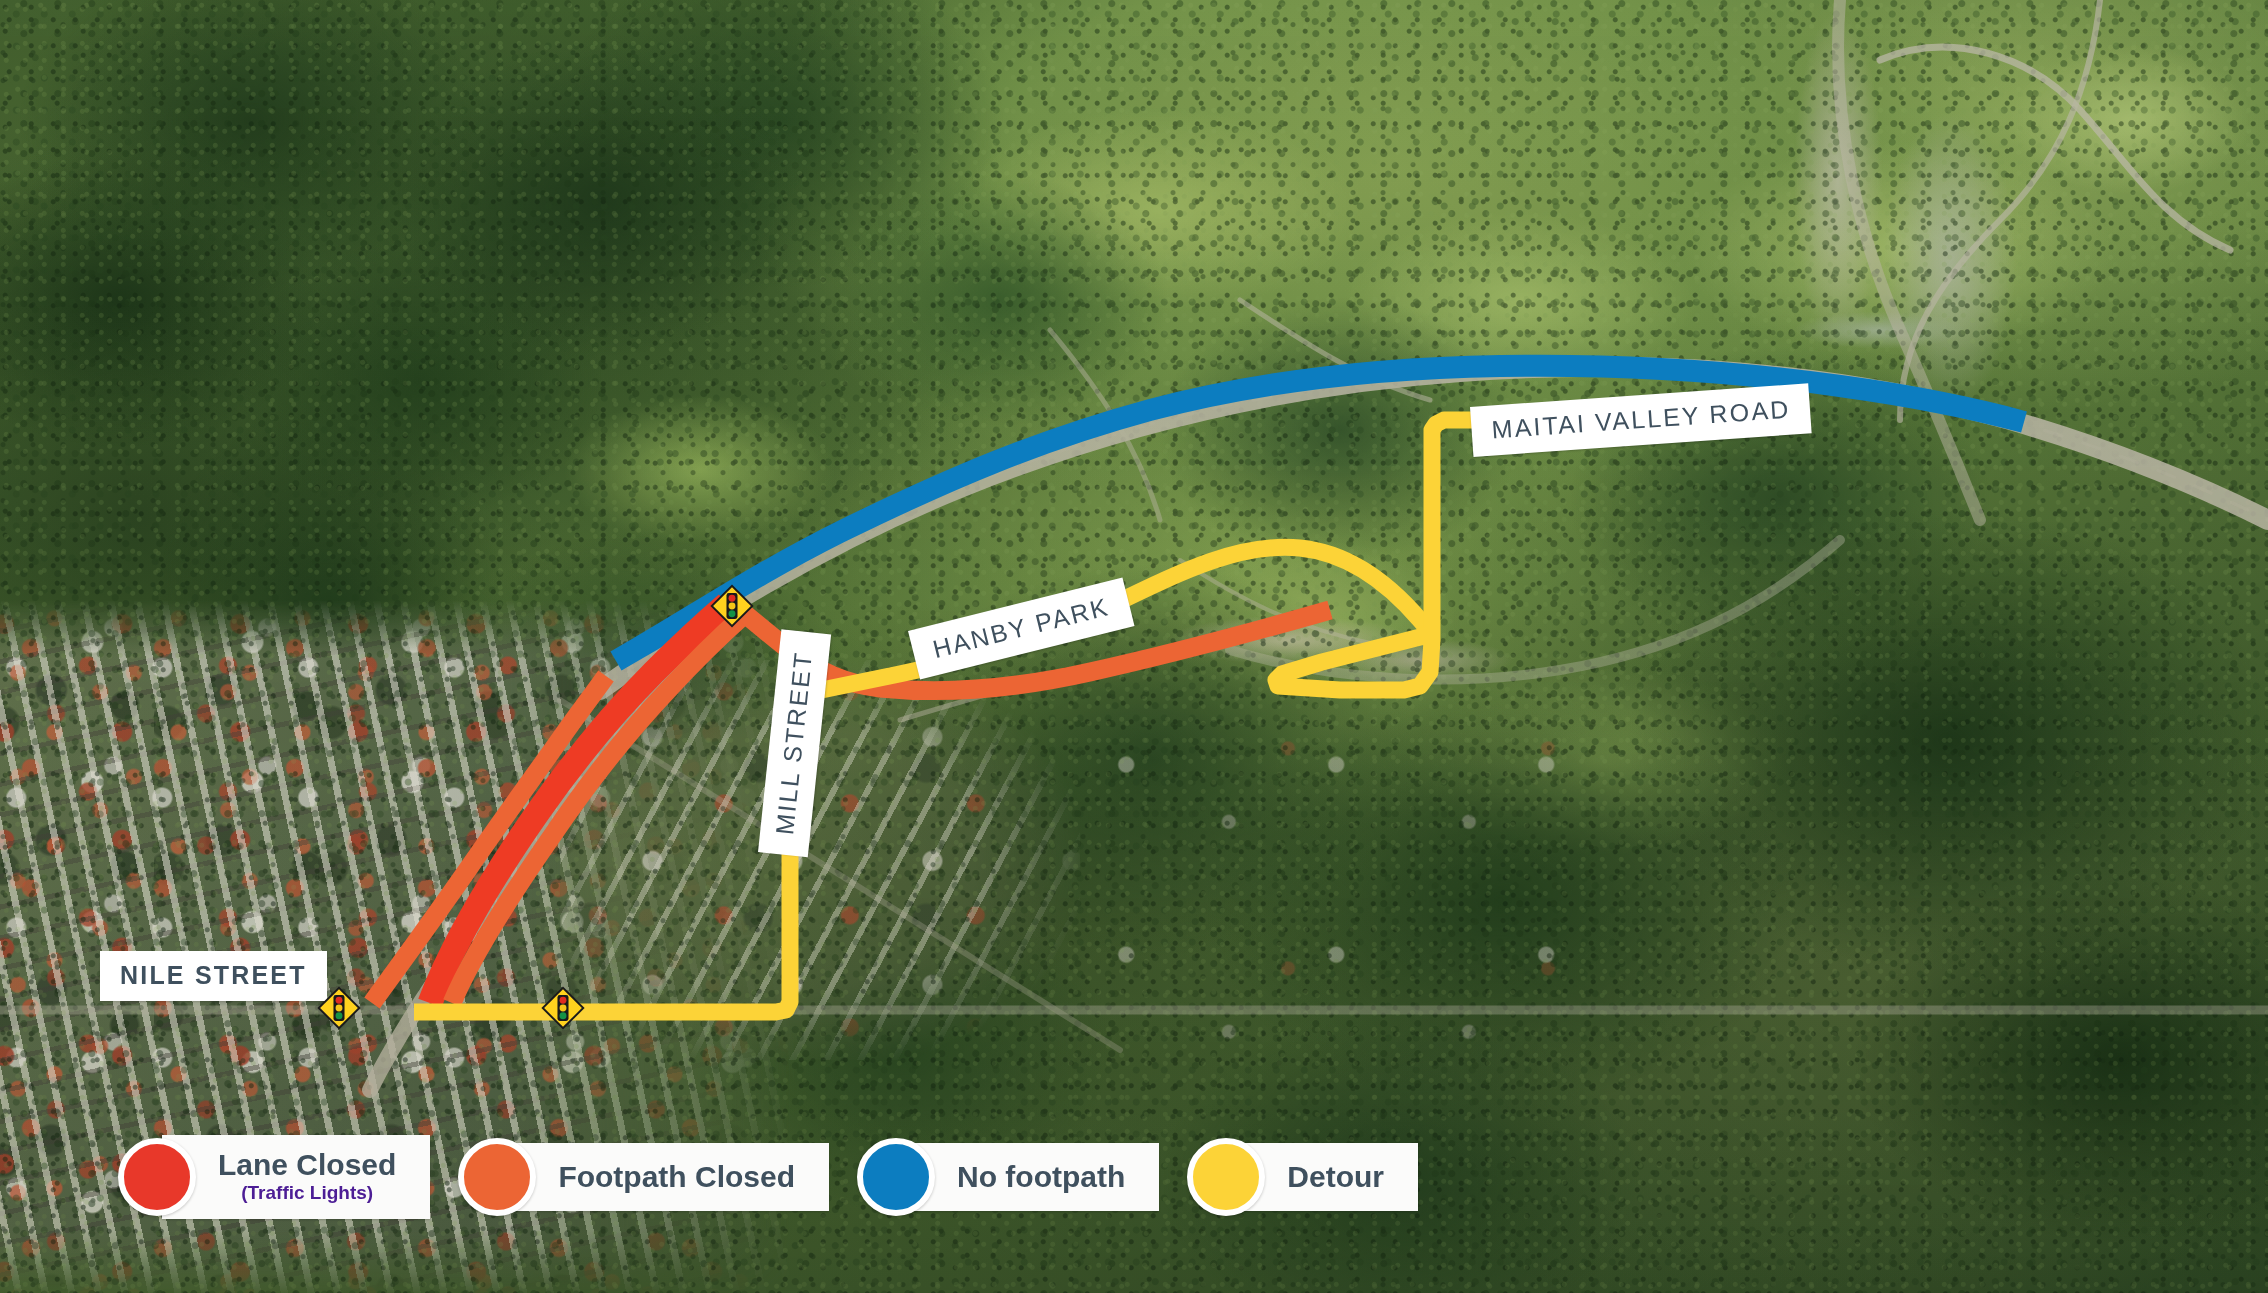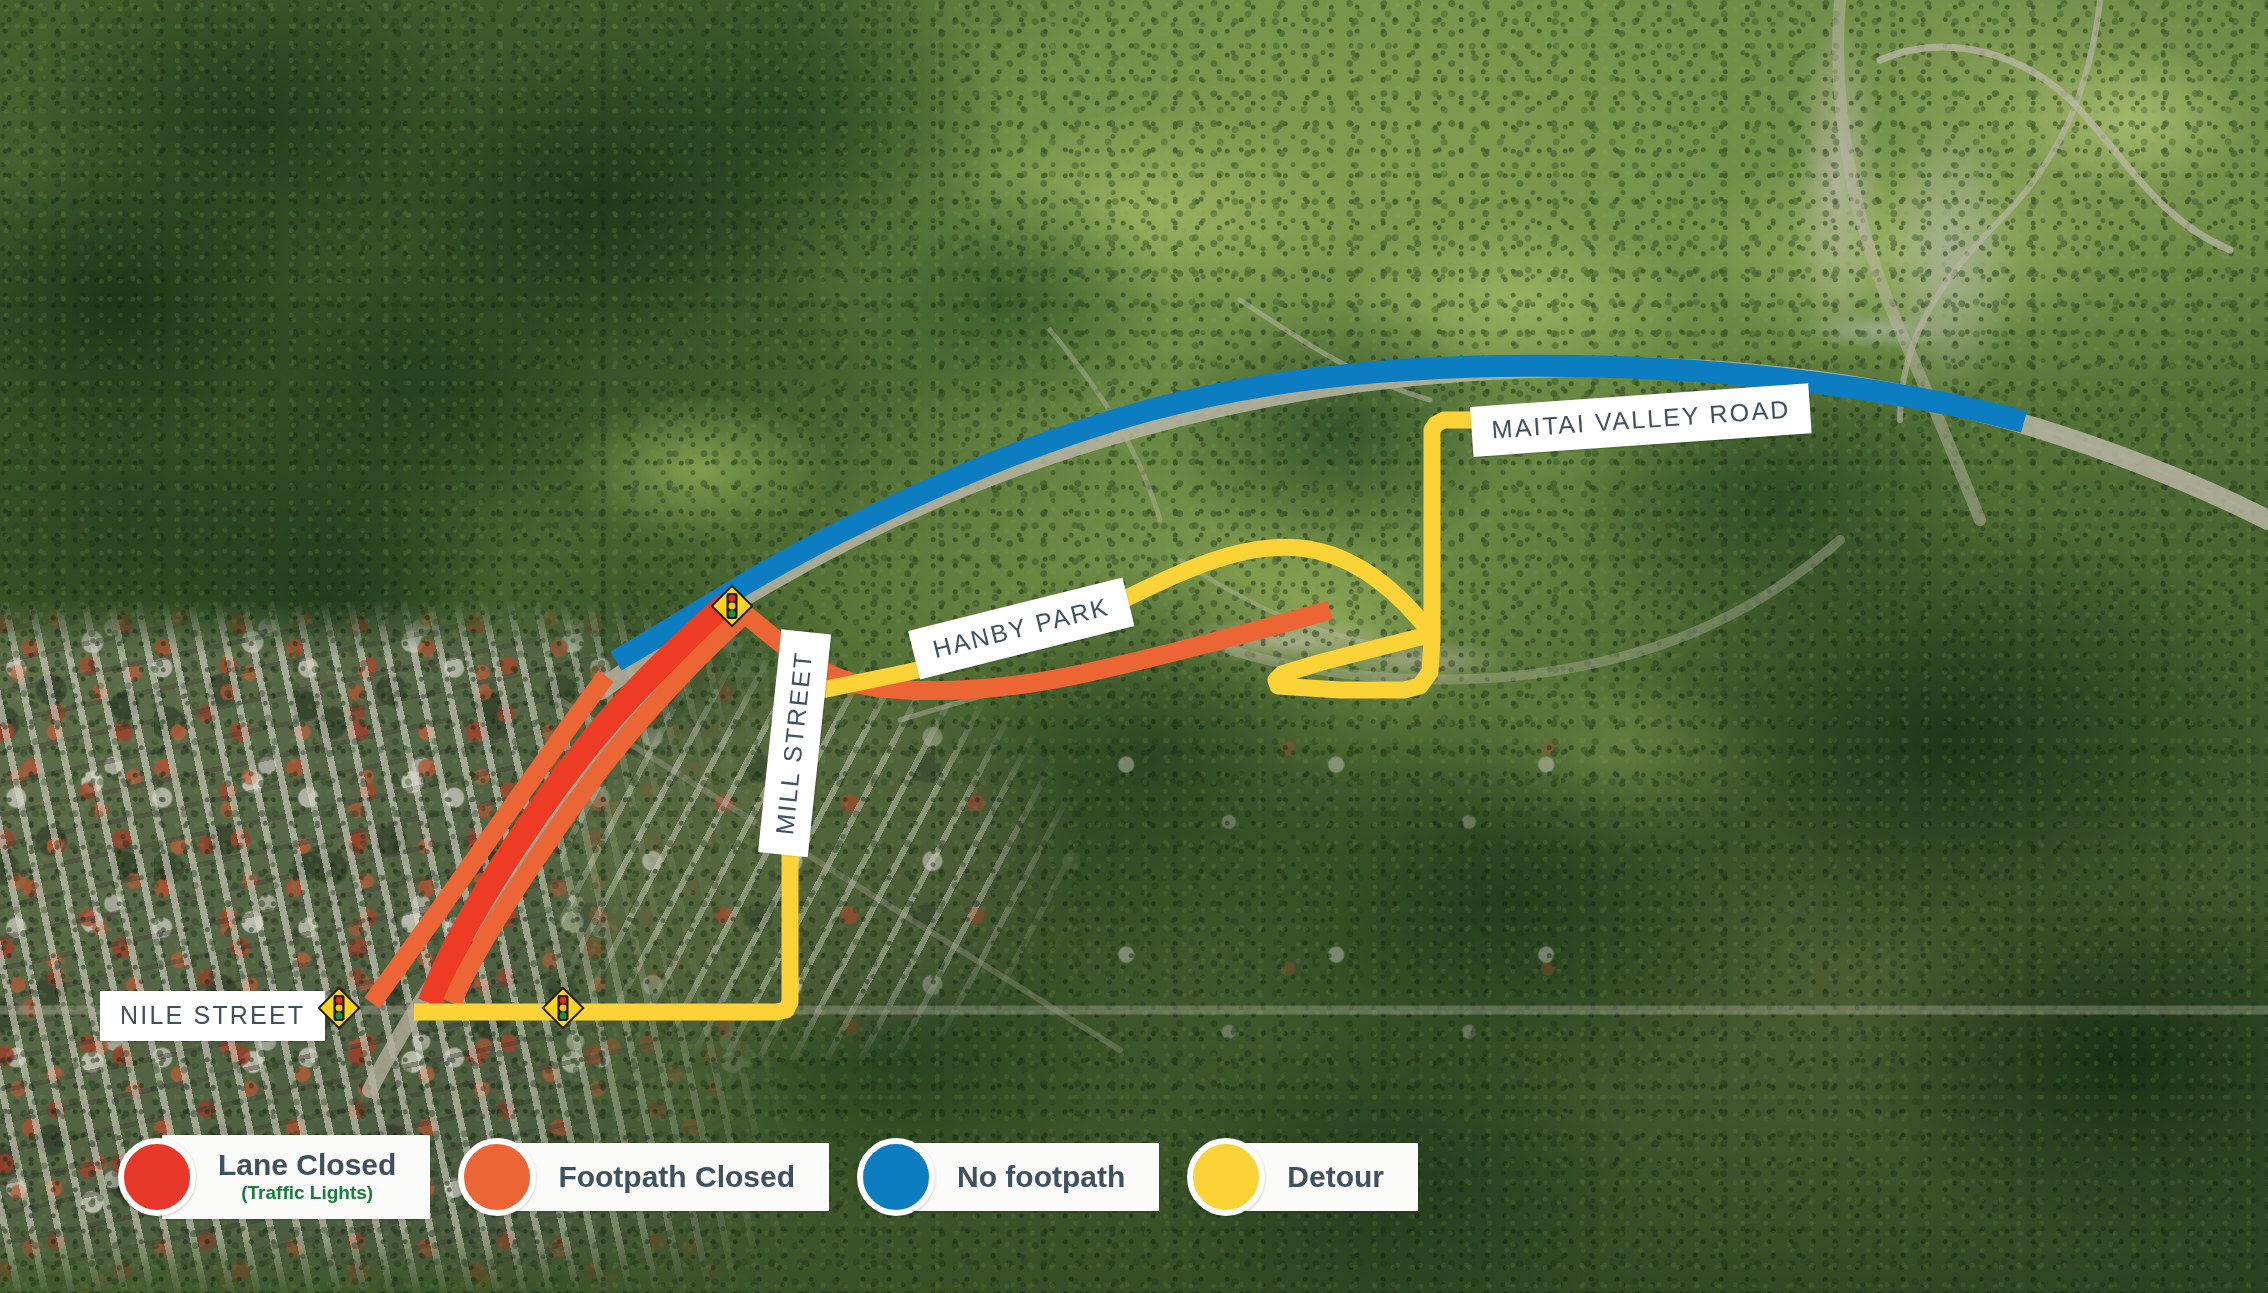--- a/index.html
+++ b/index.html
@@ -203,21 +203,21 @@
     margin-left:-34px;
     padding:14px 34px 14px 56px;
     display:flex;flex-direction:column;align-items:center;justify-content:center;
     min-height:68px;
     box-shadow:0 1px 2px rgba(0,0,0,.18);
   }
   .legend-label{
     color:#3f505e;font-size:30px;font-weight:700;line-height:1.04;white-space:nowrap;
   }
   .legend-sub{
-    color:#15803d;font-size:19px;font-weight:700;line-height:1.25;white-space:nowrap;margin-top:1px;
+    color:#4c1d95;font-size:19px;font-weight:700;line-height:1.25;white-space:nowrap;margin-top:1px;
   }
 </style>
 </head>
 <body>
 
 <div id="stage">
 
   <div id="aerial">
     <div class="layer terrain-base"></div>
     <div class="layer pasture"></div>
@@ -263,21 +263,21 @@
         <path d="M 745 614 C 762 628 776 640 792 652 C 820 672 846 684 880 688 C 940 694 1010 690 1090 672 C 1180 652 1260 630 1330 610" stroke="#EC6534" stroke-width="19" fill="none" stroke-linecap="butt" stroke-linejoin="round"></path>
         <path d="M 414 1012 L 776 1012 L 786 1010 L 790 1002 L 790 712 L 800 700 L 812 692 L 880 678 C 960 662 1040 640 1110 606 C 1180 572 1240 542 1300 548 C 1350 553 1390 585 1420 620 L 1432 634" stroke="#FCD337" stroke-width="17" fill="none" stroke-linecap="butt" stroke-linejoin="round"></path>
         <path d="M 1432 634 L 1322 662 L 1282 674 L 1276 680 L 1278 686 L 1340 690 L 1404 690 L 1420 686 L 1430 672 L 1432 640 L 1432 430 L 1436 424 L 1444 420 L 1488 420" stroke="#FCD337" stroke-width="17" fill="none" stroke-linecap="butt" stroke-linejoin="round"></path>
       </g>
   </svg>
 
   <div id="street-labels">
       <div class="street-label" style="left: 1470px; top: 407px; transform: rotate(-4deg); transform-origin: left top;">MAITAI VALLEY ROAD</div>
       <div class="street-label" style="left: 908px; top: 631px; transform: rotate(-14deg); transform-origin: left top;">HANBY PARK</div>
       <div class="street-label" style="left: 758px; top: 852px; transform: rotate(-84deg); transform-origin: left top;">MILL STREET</div>
-      <div class="street-label" style="left: 100px; top: 991px; transform: rotate(0deg); transform-origin: left top;">NILE STREET</div>
+      <div class="street-label" style="left: 100px; top: 951px; transform: rotate(0deg); transform-origin: left top; font-weight: bold;">NILE STREET</div>
     </div>
 
   <div id="tl-signs">
       <div class="tl-sign" style="left: 316px; top: 985px;">
         <svg viewBox="0 0 100 100">
           <polygon points="50,3 97,50 50,97 3,50" fill="#1A1A1A"></polygon>
           <polygon points="50,9 91,50 50,91 9,50" fill="#FFD21E"></polygon>
           <rect x="38" y="22" width="24" height="56" rx="5" fill="#1A1A1A"></rect>
           <circle cx="50" cy="33" r="7.5" fill="#E02B20"></circle>
           <circle cx="50" cy="50" r="7.5" fill="#F6C618"></circle>

